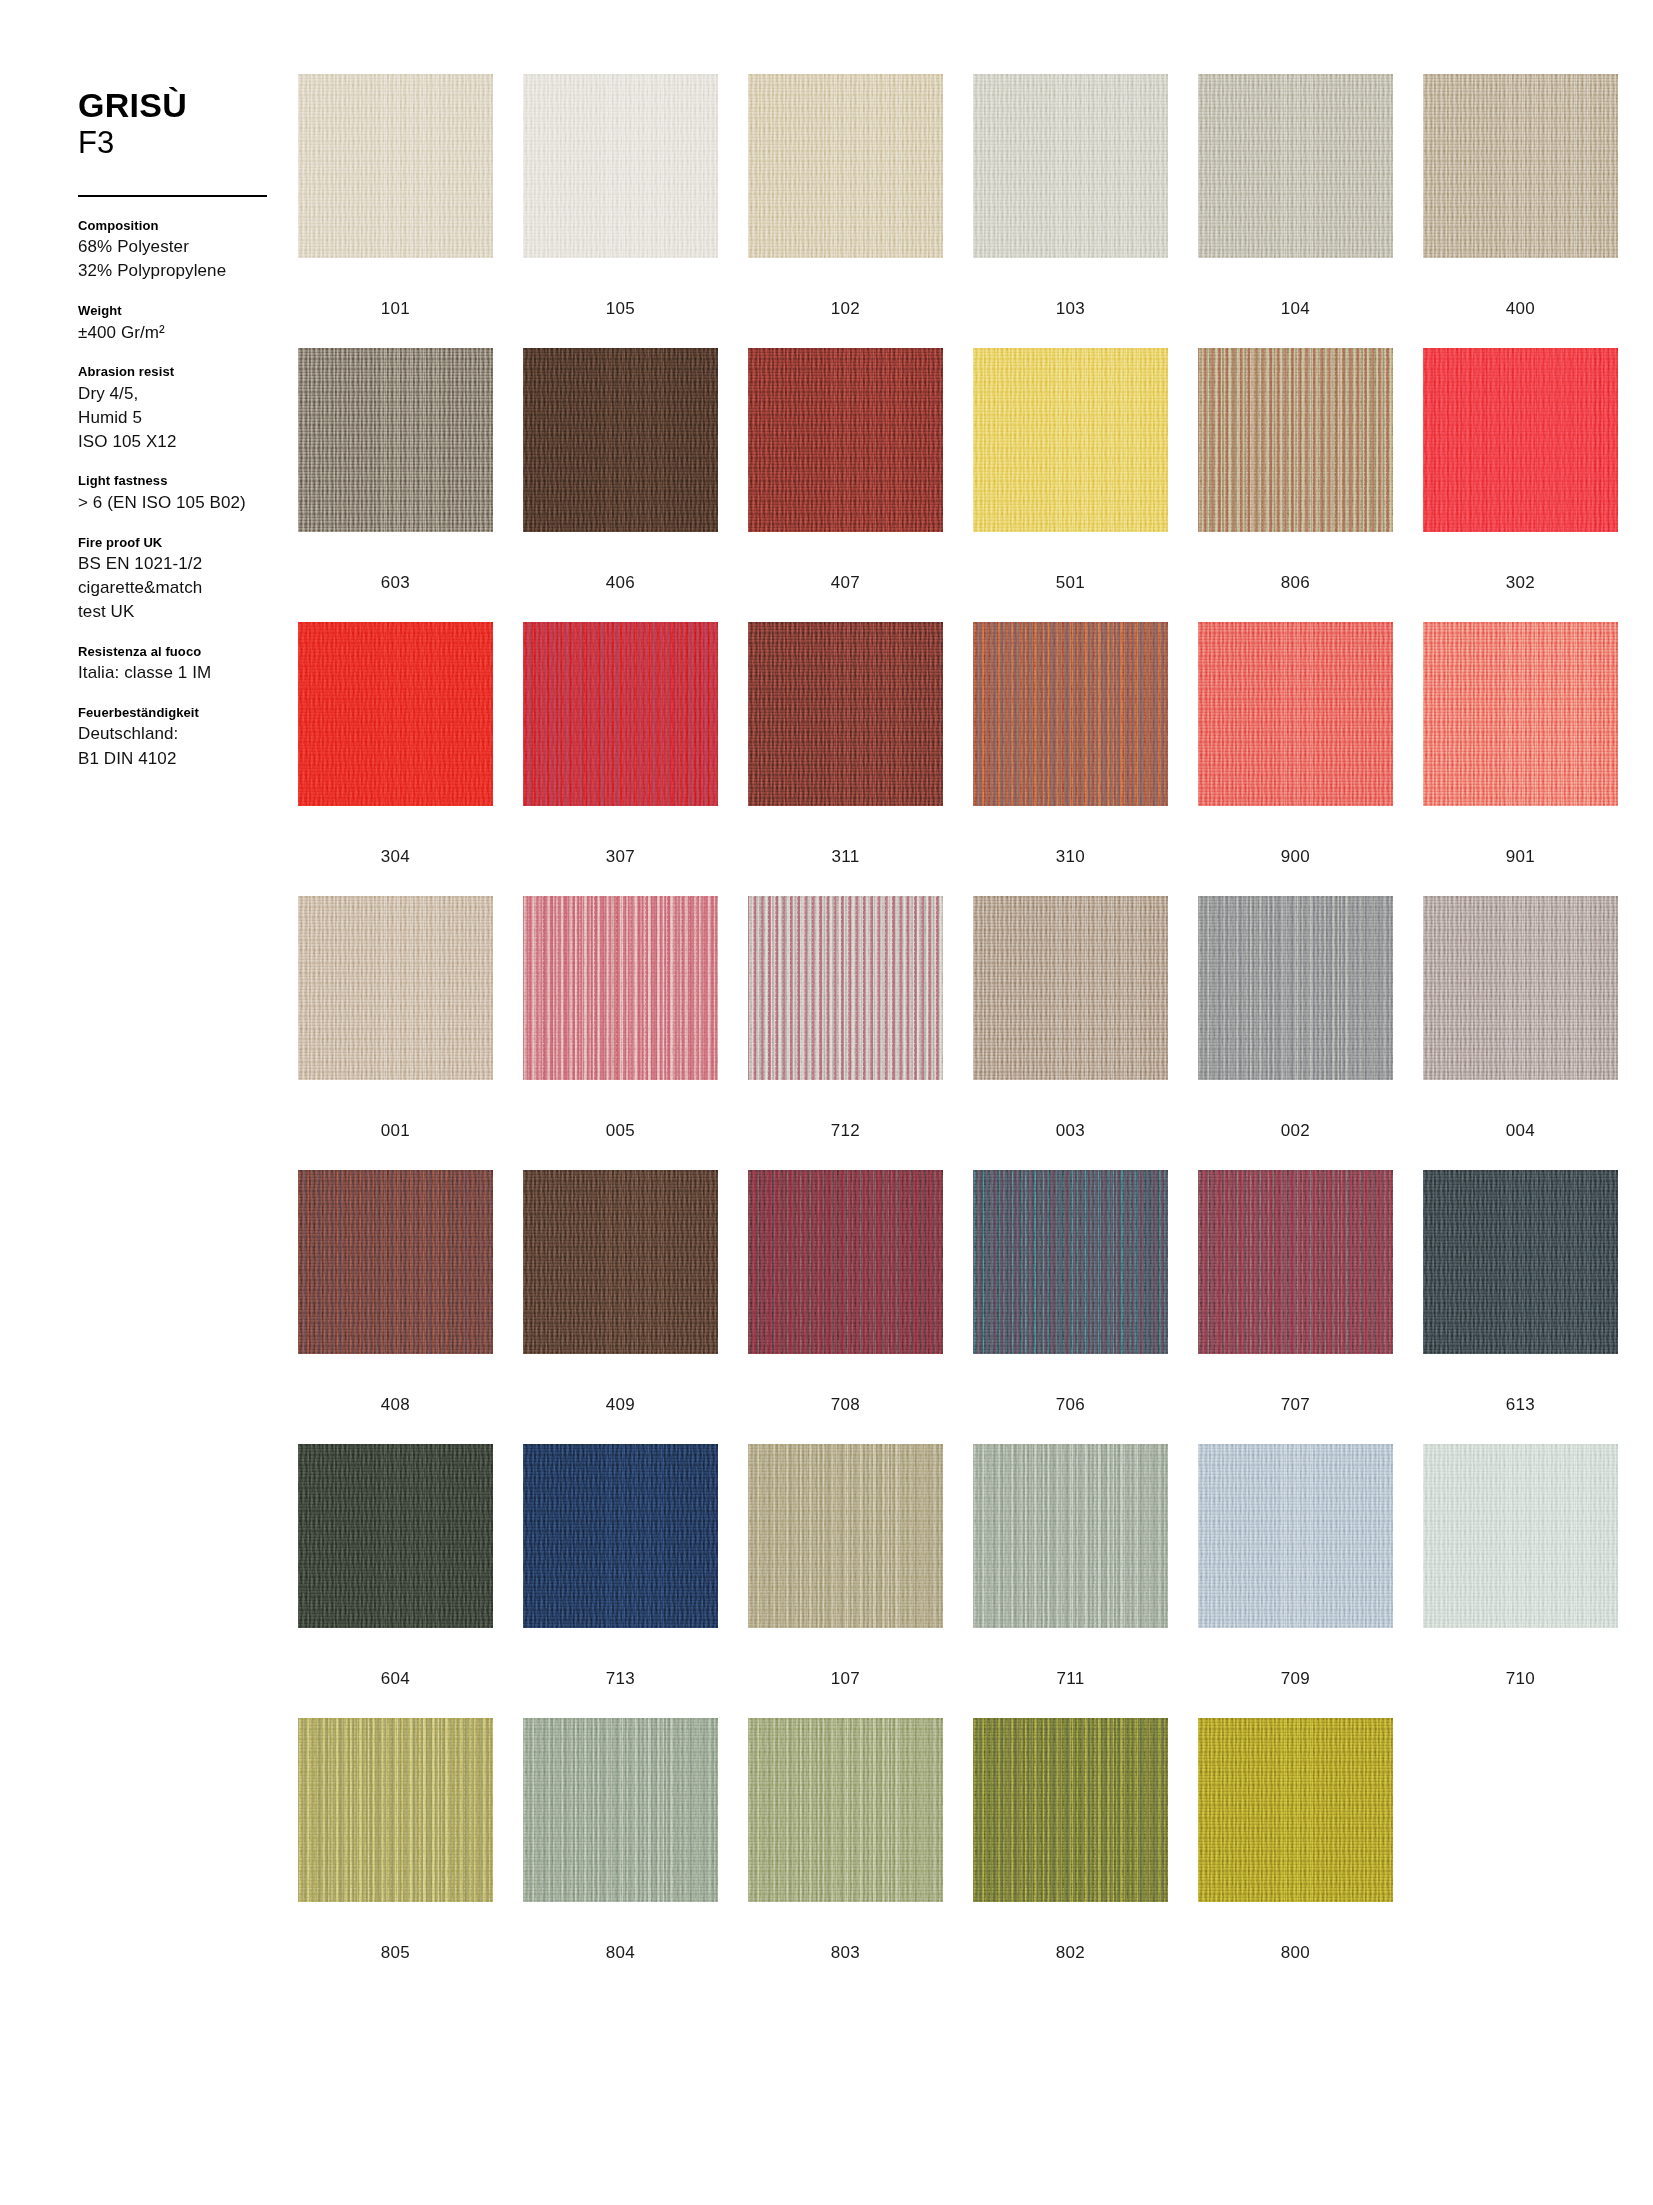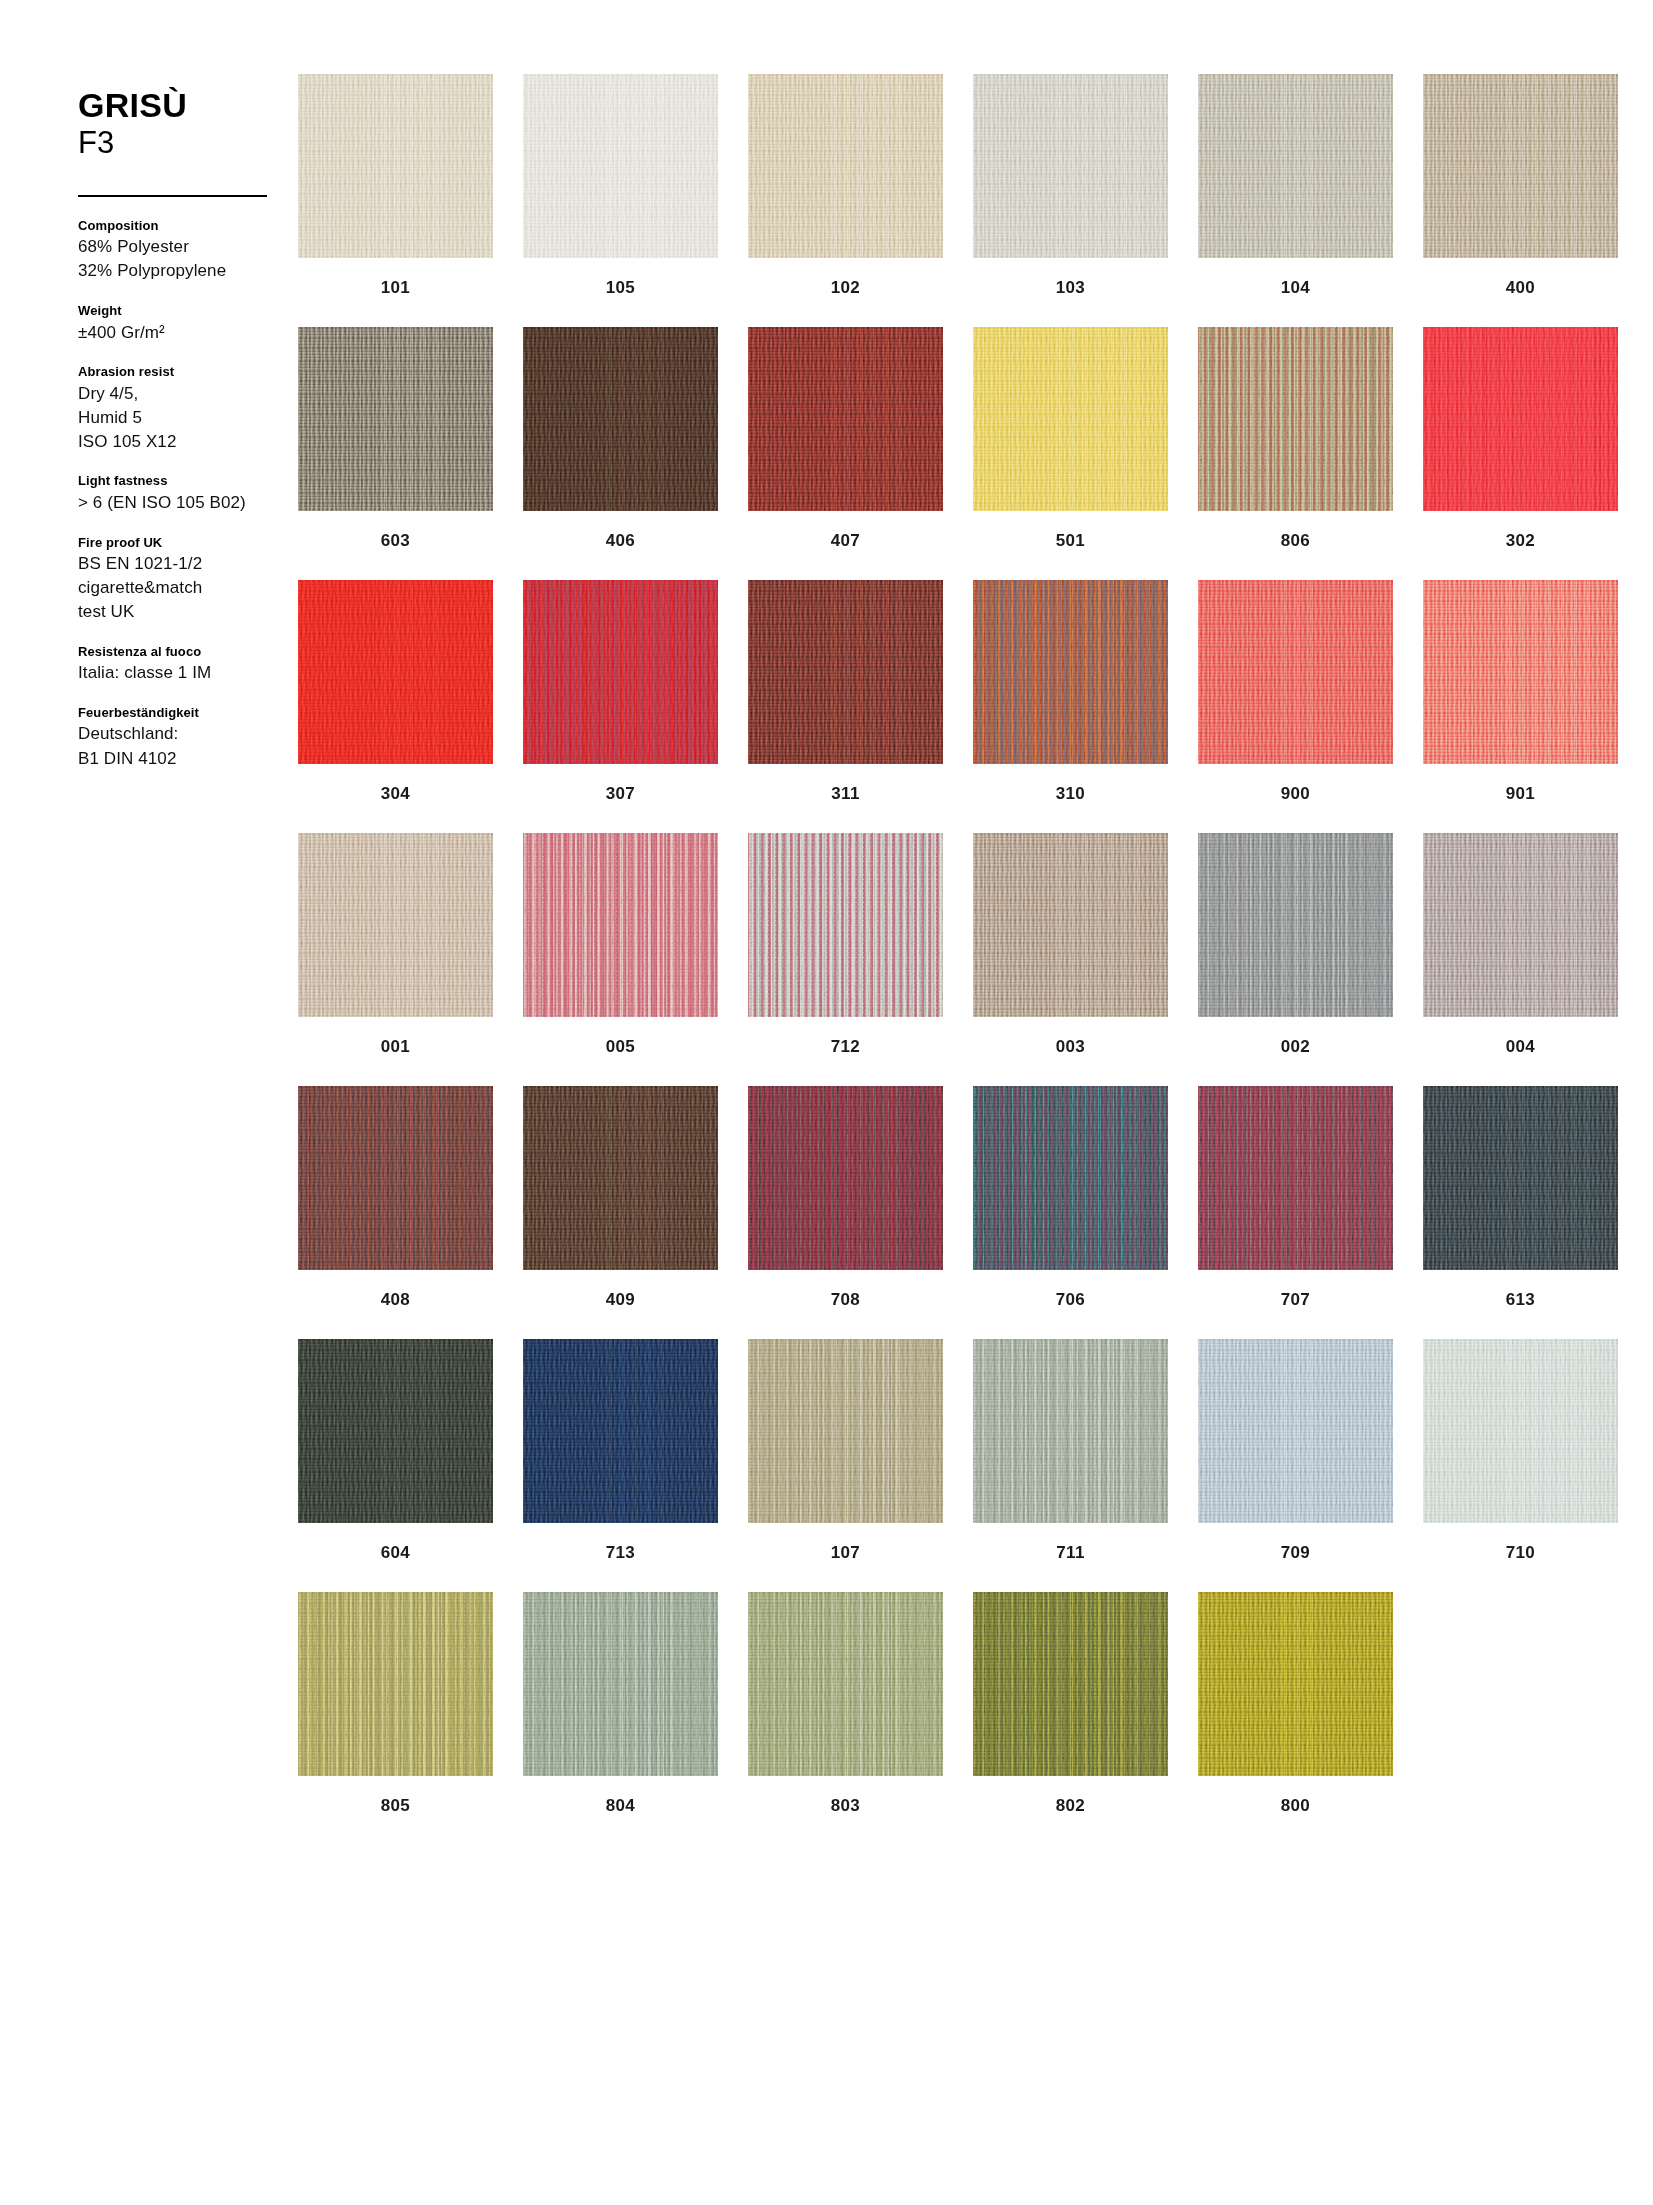--- a/index.html
+++ b/index.html
@@ -133,25 +133,26 @@
     position: absolute;
     inset: 0;
     z-index: 3;
     opacity: 0;
     background-repeat: repeat;
     background-size: 11.3px 8.6px, 15.2px 12.6px, 8.6px 7.3px;
   }
   .swatch-label {
     text-align: center;
     font-size: 17px;
-    font-weight: 700;
+    font-weight: 400;
     color: #1a1a1a;
     padding-top: 20px;
     padding-bottom: 29px;
     letter-spacing: 0.3px;
+    margin-top: 21px;
   }
 </style>
 </head>
 <body>
 
 <div class="sidebar">
   <div class="brand-title">GRISÙ</div>
   <div class="brand-subtitle">F3</div>
   <div class="rule"></div>
   <div id="spec-list">

